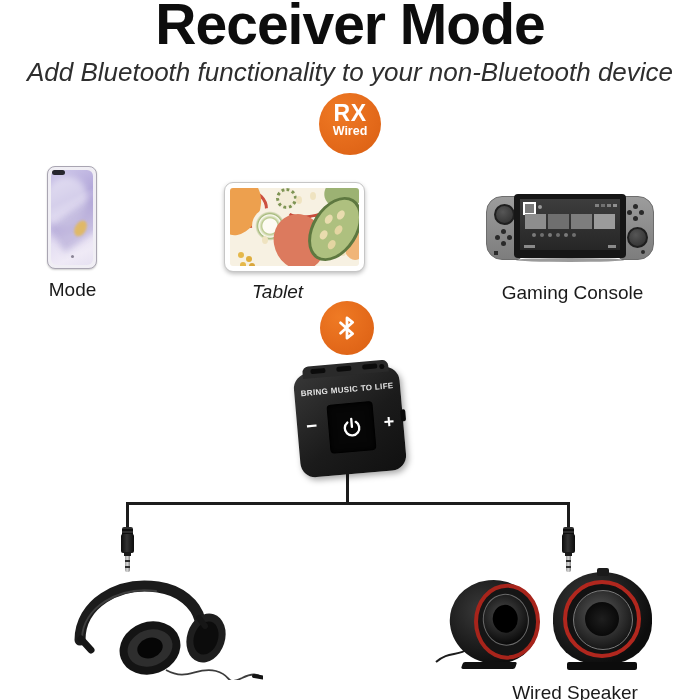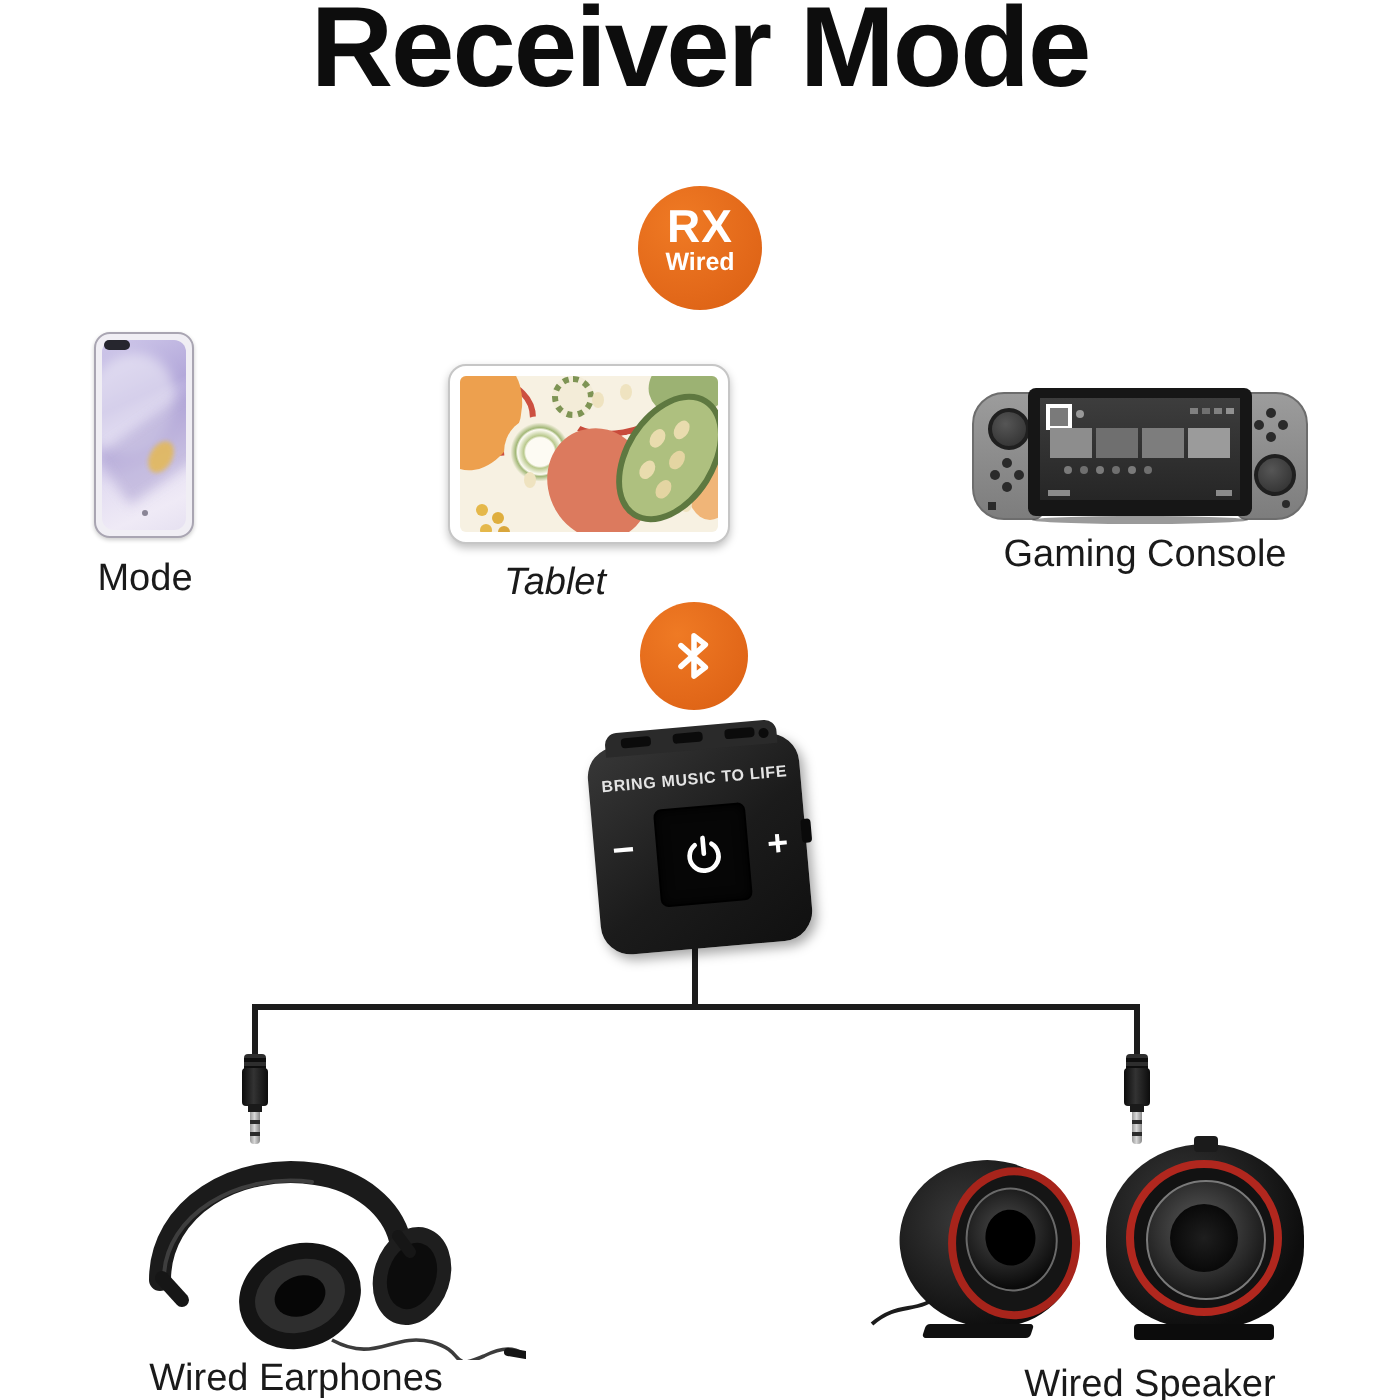--- a/index.html
+++ b/index.html
@@ -152,20 +152,21 @@
   .spk-base-r{position:absolute;left:119px;top:92px;width:70px;height:8px;background:#0c0c0c;border-radius:2px;}
 
   .out-label{font-size:19px;color:#1a1a1a;text-align:center;}
 </style>
 </head>
 <body>
 
 <div class="stage">
 
   <div class="abs title">Receiver Mode</div>
+  <div class="abs subtitle">Add Bluetooth functionality to your non-Bluetooth device</div>
 
   <div class="abs rx-badge">
     <div class="rx-code">RX</div>
     <div class="rx-mode">Wired</div>
   </div>
 
   <div class="abs phone">
     <div class="phone-screen">
       <div class="phone-swoosh"></div>
       <div class="phone-band"></div>
@@ -223,21 +224,21 @@
           <div class="sw-tile" style="background:#7d7d7d;"></div>
           <div class="sw-tile" style="background:#9b9b9b;"></div>
         </div>
         <div class="sw-icons"></div>
         <div class="sw-bar-l"></div>
         <div class="sw-bar-r"></div>
       </div>
     </div>
     <div class="sw-shadow"></div>
   </div>
-  <div class="abs dev-label" style="left:495px;top:267px;width:155px;">Gaming Console</div>
+  <div class="abs dev-label" style="left:495px;top:282px;width:155px;">Gaming Console</div>
 
   <div class="abs bt-badge">
     <svg width="26" height="26" viewBox="0 0 16 16">
       <path d="M4 4.8 L11.5 11.5 L8 14.2 L8 1.8 L11.5 4.5 L4 11.2" fill="none" stroke="#ffffff" stroke-width="1.7" stroke-linecap="round" stroke-linejoin="round"></path>
     </svg>
   </div>
 
   <div class="abs wire stem"></div>
   <div class="abs wire bar"></div>
   <div class="abs wire dropL"></div>
@@ -284,21 +285,20 @@
     <path d="M141 42 L147 50" stroke="#161616" stroke-width="6" stroke-linecap="round"></path>
     <path d="M23 63 L33 74" stroke="#161616" stroke-width="7" stroke-linecap="round"></path>
     <g transform="rotate(-20 92 72)">
       <ellipse cx="92" cy="72" rx="31" ry="26" fill="#141414"></ellipse>
       <ellipse cx="92" cy="72" rx="23" ry="18" fill="#2e2e2e"></ellipse>
       <ellipse cx="92" cy="72" rx="13" ry="10" fill="#060606"></ellipse>
     </g>
     <path d="M108 94 C130 106 138 90 158 95 C176 100 166 110 184 102 C194 97 199 98 204 101" fill="none" stroke="#3c3c3c" stroke-width="1.8"></path>
     <path d="M196 100 L205 101.5" stroke="#141414" stroke-width="4" stroke-linecap="round"></path>
   </svg>
-  <div class="abs out-label" style="left:58px;top:679px;width:180px;">Wired Earphones</div>
 
   <div class="abs spk-wrap">
     <svg class="abs" style="left:-14px;top:72px;" width="40" height="28" viewBox="0 0 40 28">
       <path d="M38 4 C24 16 16 8 2 20" fill="none" stroke="#1c1c1c" stroke-width="2"></path>
     </svg>
     <div class="spk spk-l">
       <div class="ring"></div>
       <div class="cone"></div>
       <div class="ctr"></div>
     </div>

